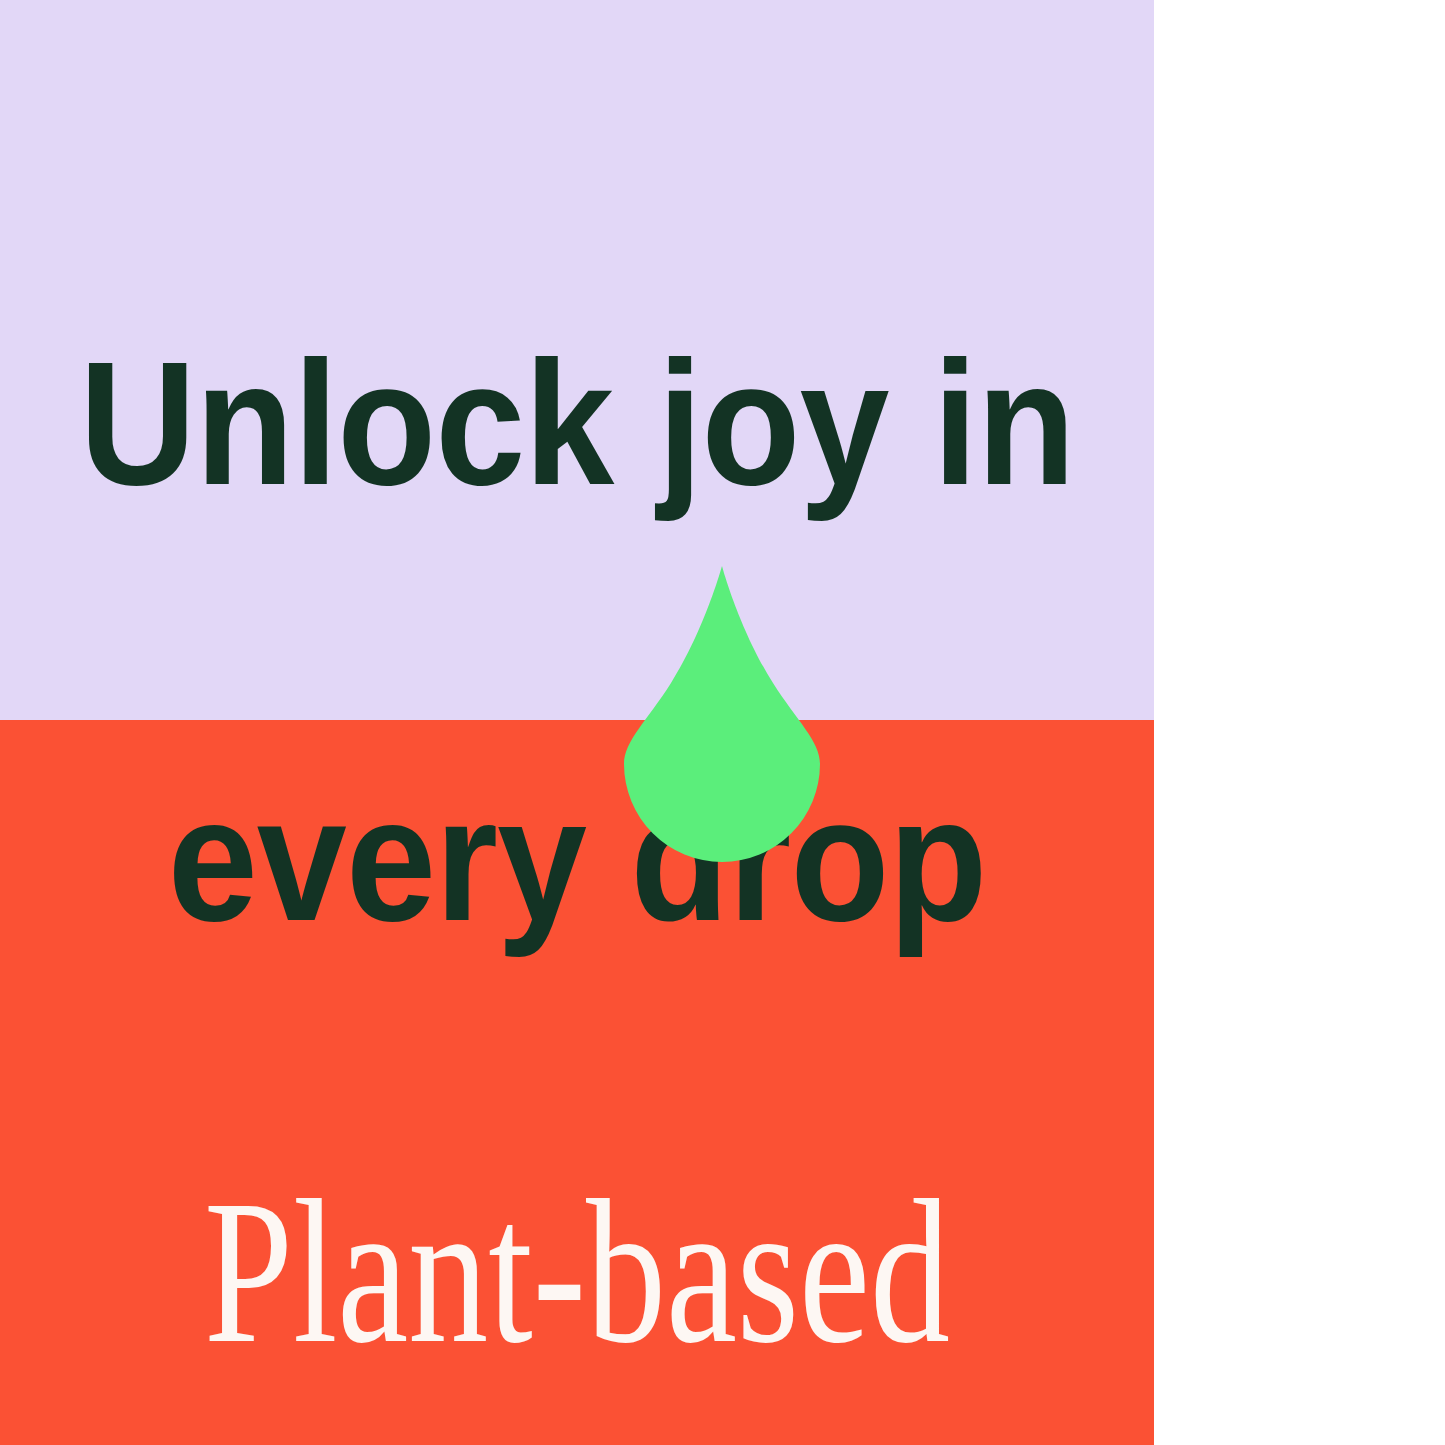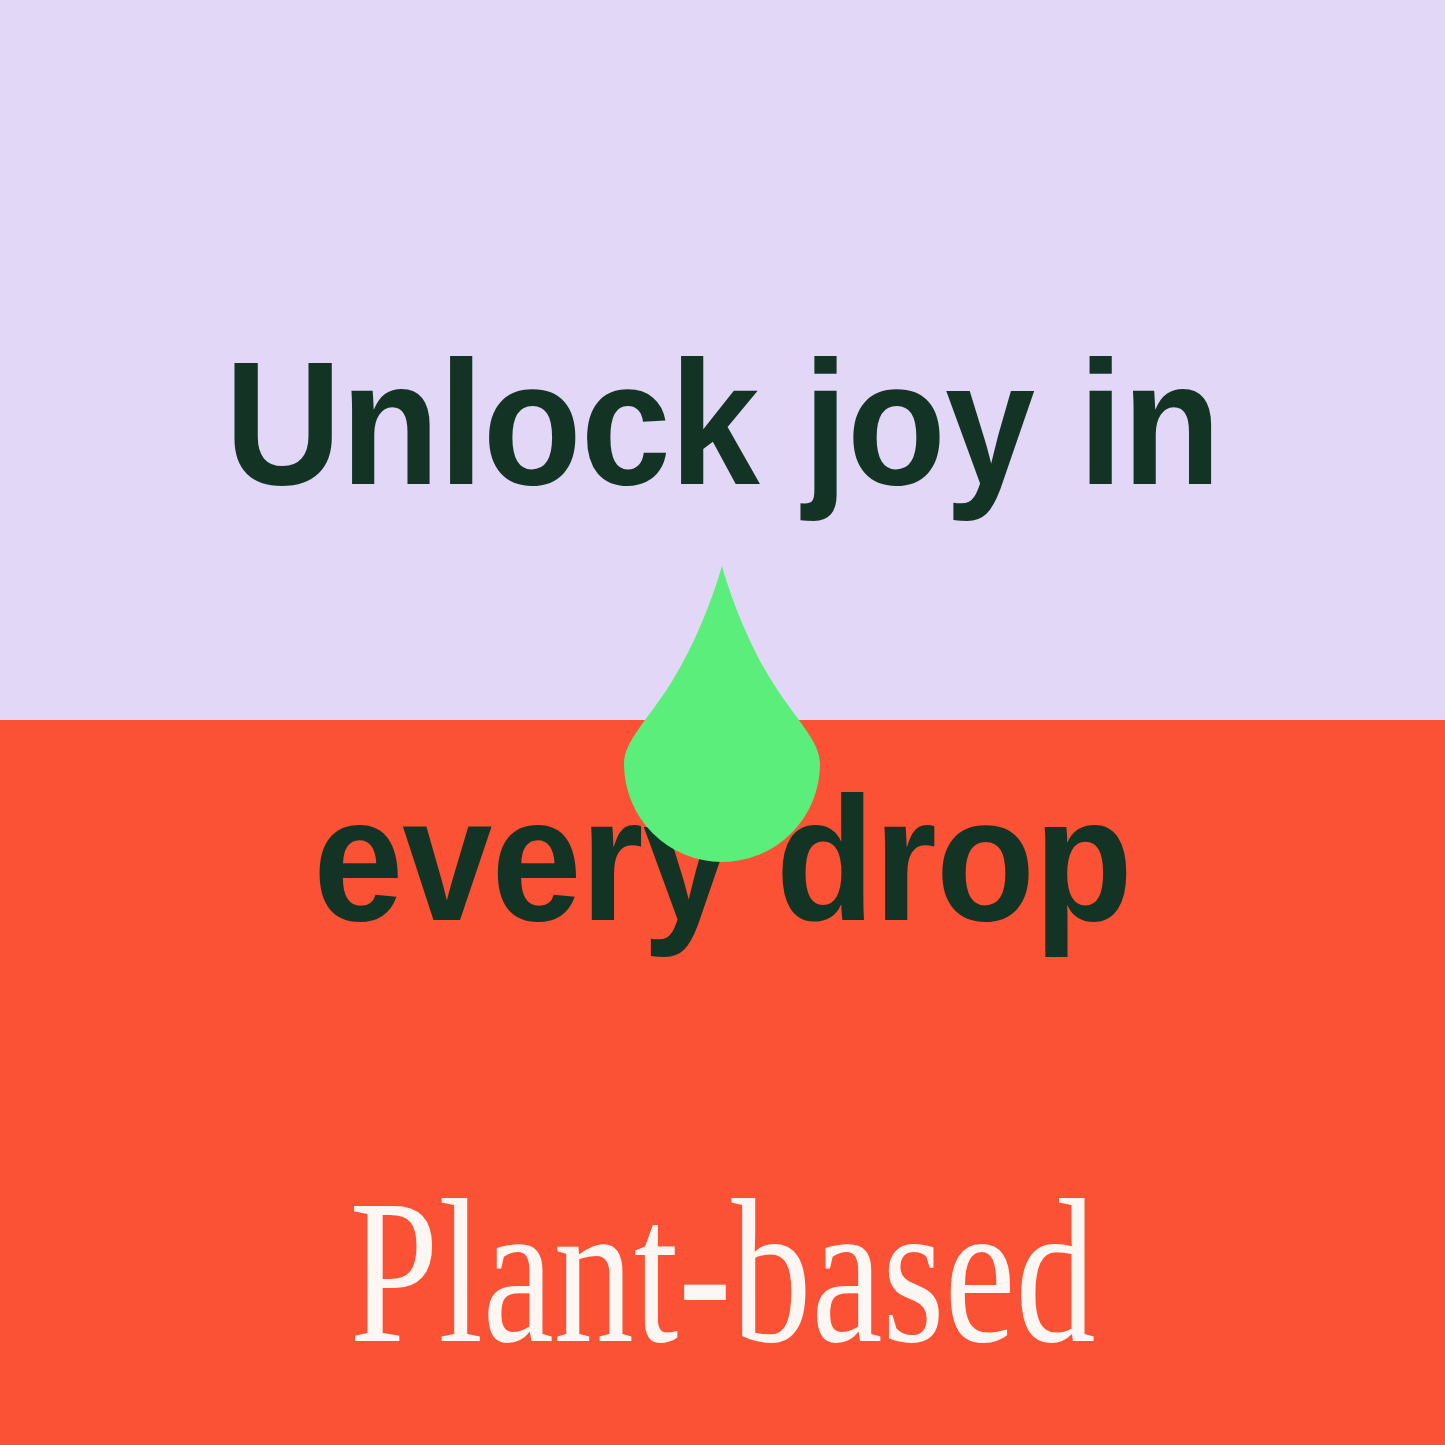--- a/index.html
+++ b/index.html
@@ -3,21 +3,21 @@
 <meta charset="utf-8">
 <title>Unlock joy in every drop</title>
 <style>
   html, body {
     margin: 0;
     padding: 0;
     background: #ffffff;
   }
   #poster {
     position: relative;
-    width: 1445px;
+    width: 1154px;
     height: 1445px;
     overflow: hidden;
     font-family: "Liberation Sans", "DejaVu Sans", sans-serif;
     -webkit-font-smoothing: antialiased;
   }
 
   
   .band {
     position: absolute;
     left: 0;

